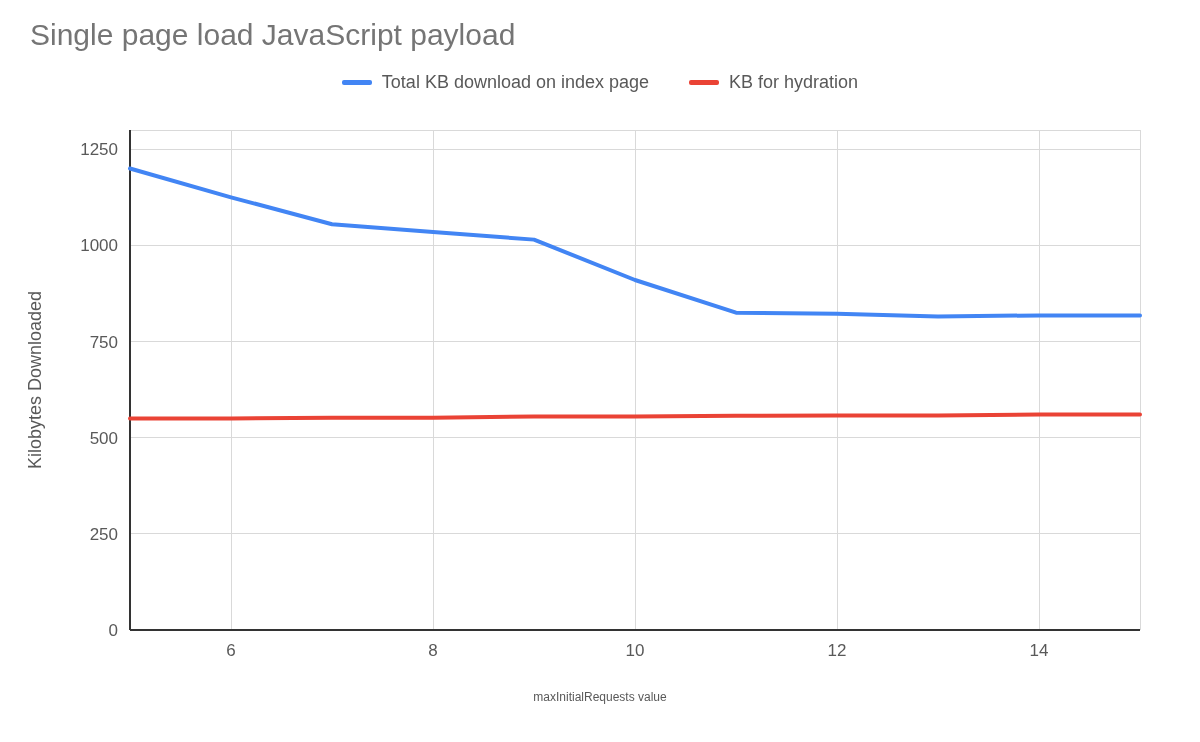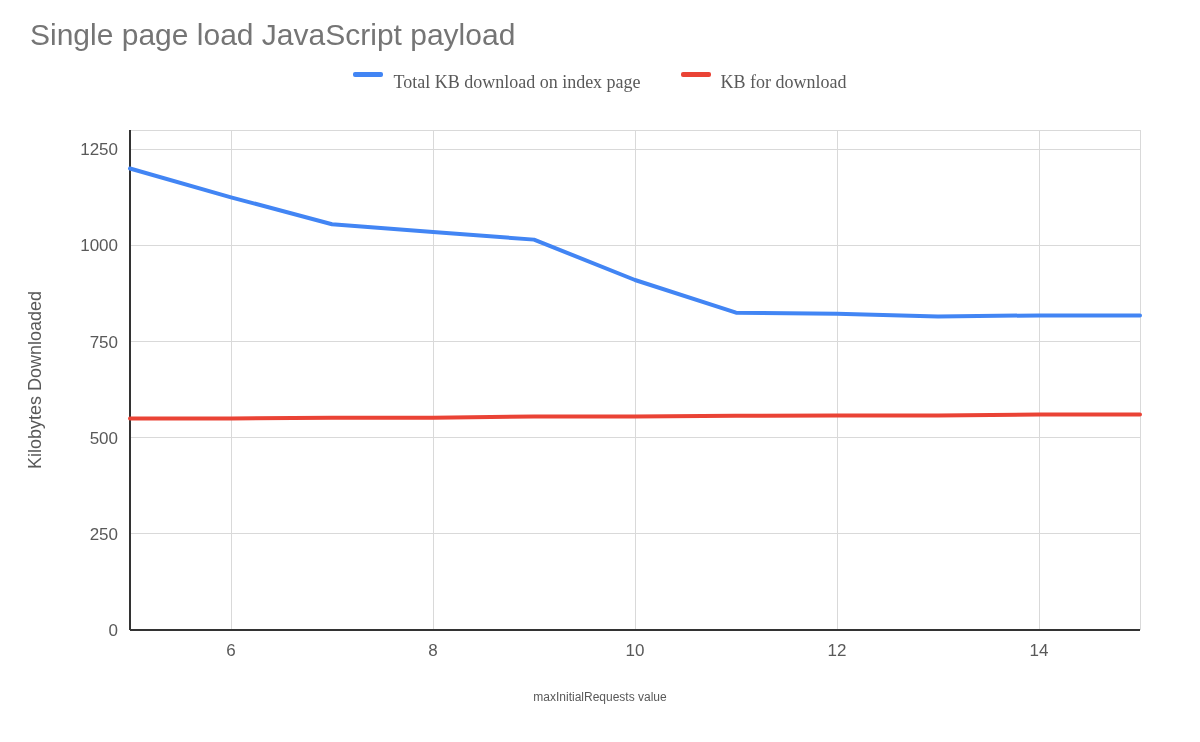--- a/index.html
+++ b/index.html
@@ -31,23 +31,22 @@
     left: 0;
     width: 100%;
     display: flex;
     justify-content: center;
     gap: 40px;
     font-size: 18px;
     color: #595959;
   }
   .legend-item {
     display: flex;
-    align-items: flex-start;
+    align-items: center;
     gap: 10px;
-    font-family: Liberation Serif, serif;
   }
   .swatch {
     width: 30px;
     height: 5px;
     border-radius: 2px;
   }
   .plot {
     position: absolute;
     left: 130px;
     top: 130px;
@@ -105,21 +104,21 @@
 
   <div class="title">Single page load JavaScript payload</div>
 
   <div class="legend">
     <div class="legend-item">
       <div class="swatch" style="background:#4285f4"></div>
       <span>Total KB download on index page</span>
     </div>
     <div class="legend-item">
       <div class="swatch" style="background:#ea4335"></div>
-      <span>KB for download</span>
+      <span>KB for hydration</span>
     </div>
   </div>
 
   <div class="y-axis-title">Kilobytes Downloaded</div>
 
   <div class="plot">
     <svg id="chart-svg" viewBox="0 0 1010 500">
         <g class="grid">
           <line x1="0" y1="403.8461538461538" x2="1010" y2="403.8461538461538"></line>
           <line x1="0" y1="307.6923076923077" x2="1010" y2="307.6923076923077"></line>

